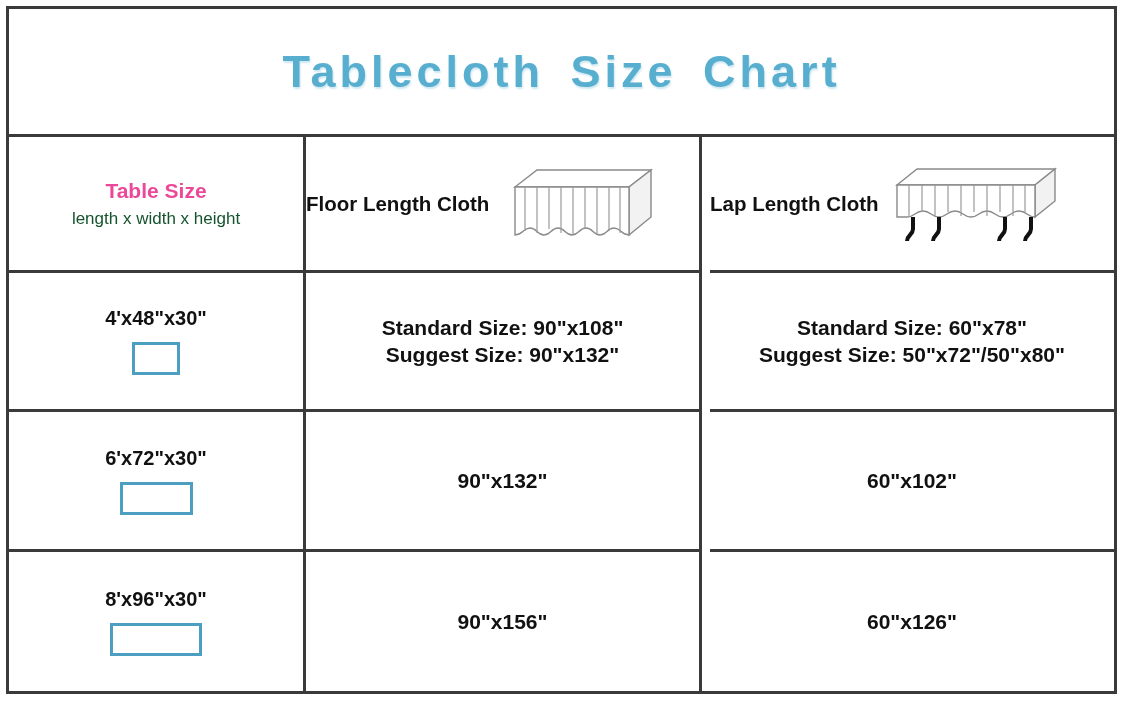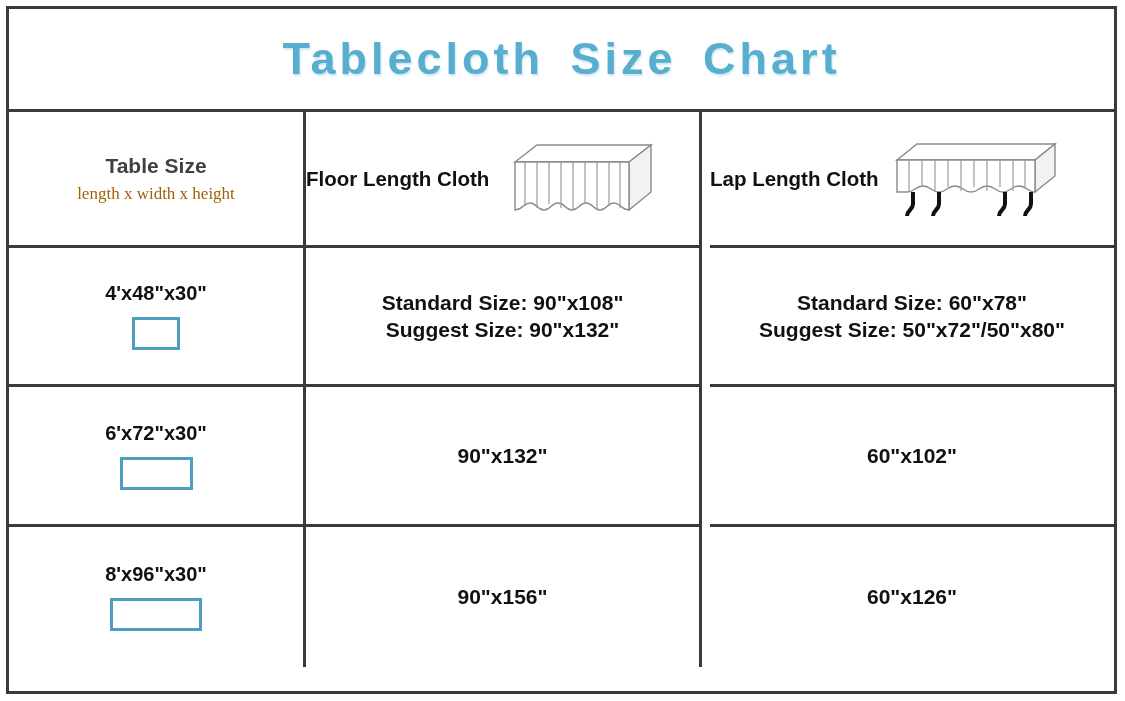--- a/index.html
+++ b/index.html
@@ -20,21 +20,21 @@
     top: 6px;
     width: 1111px;
     height: 688px;
     border: 3px solid #3a3a3a;
     box-sizing: border-box;
     background: #ffffff;
   }
 
   
   .title-row {
-    height: 103px;
+    height: 128px;
     border-bottom: 3px solid #3a3a3a;
     display: flex;
     align-items: center;
     justify-content: center;
     box-sizing: border-box;
   }
   .chart-title {
     font-size: 45px;
     font-weight: bold;
     letter-spacing: 4px;
@@ -65,28 +65,27 @@
 
   
   .hdr-table-size {
     flex-direction: column;
     justify-content: center;
     line-height: 1.25;
   }
   .hdr-title-main {
     font-size: 21px;
     font-weight: bold;
-    color: #404040;
+    color: #ec4899;
   }
   .hdr-title-sub {
     font-size: 17px;
     font-weight: normal;
-    color: #a16207;
+    color: #14532d;
     margin-top: 3px;
-    font-family: Liberation Serif, serif;
   }
   .hdr-cloth {
     justify-content: flex-start;
     padding-left: 0;
   }
   .hdr-cloth-label {
     font-size: 20.5px;
     font-weight: bold;
     color: #111111;
     white-space: nowrap;

